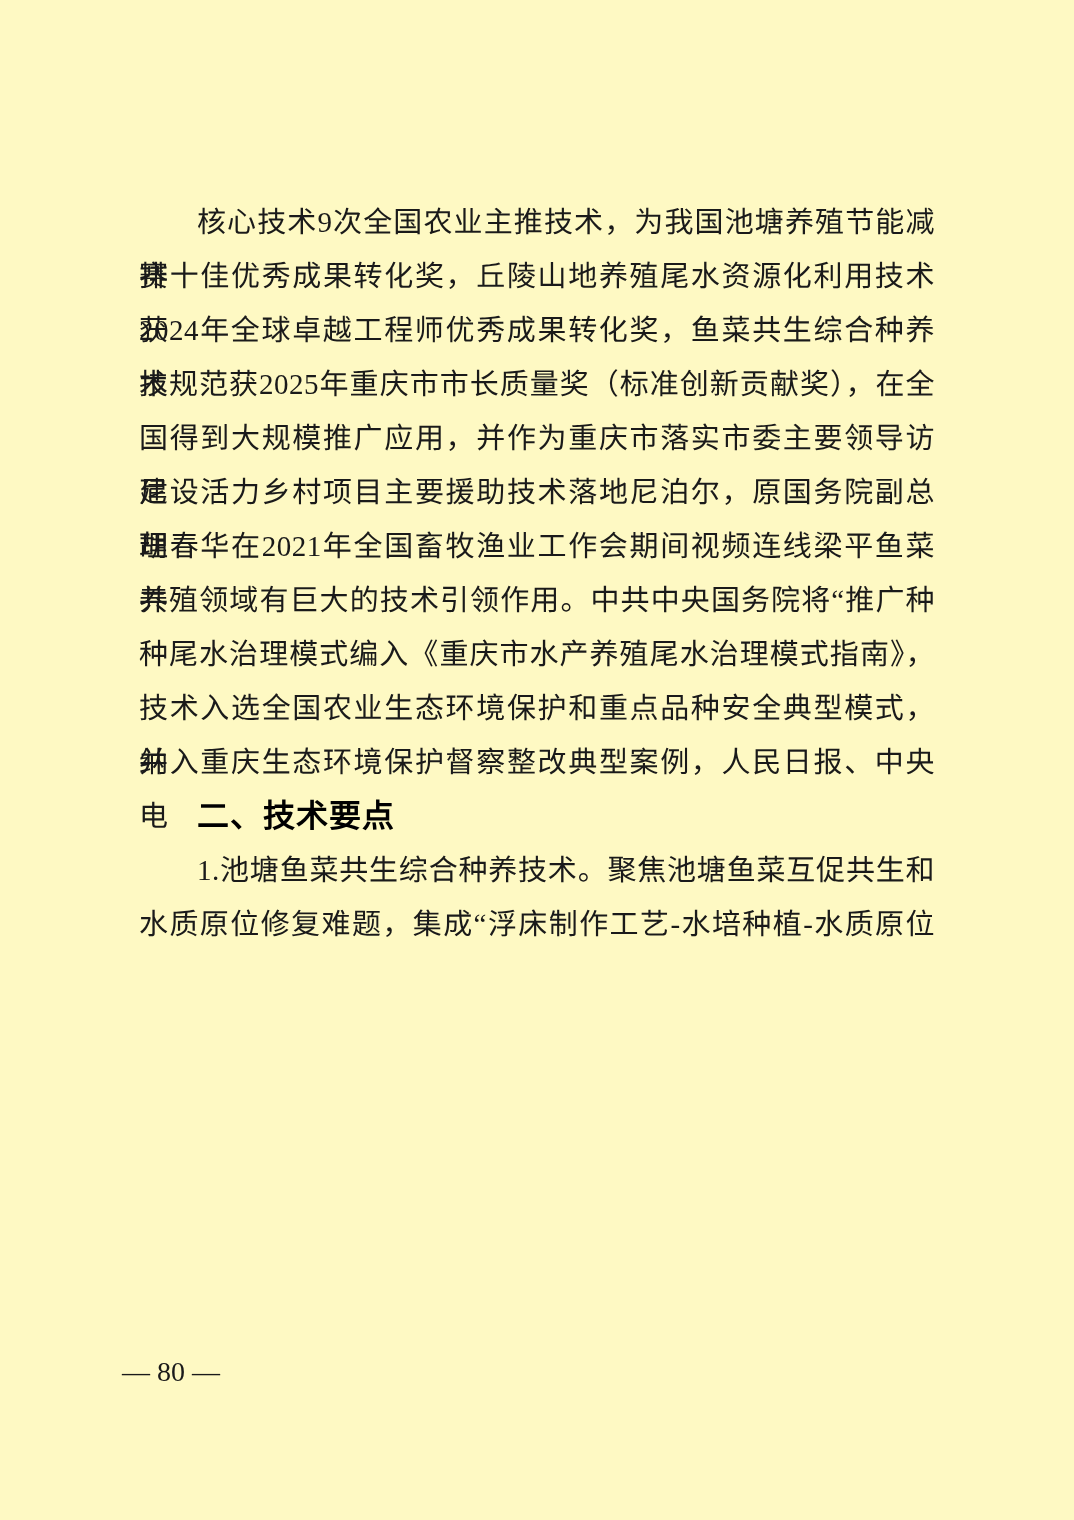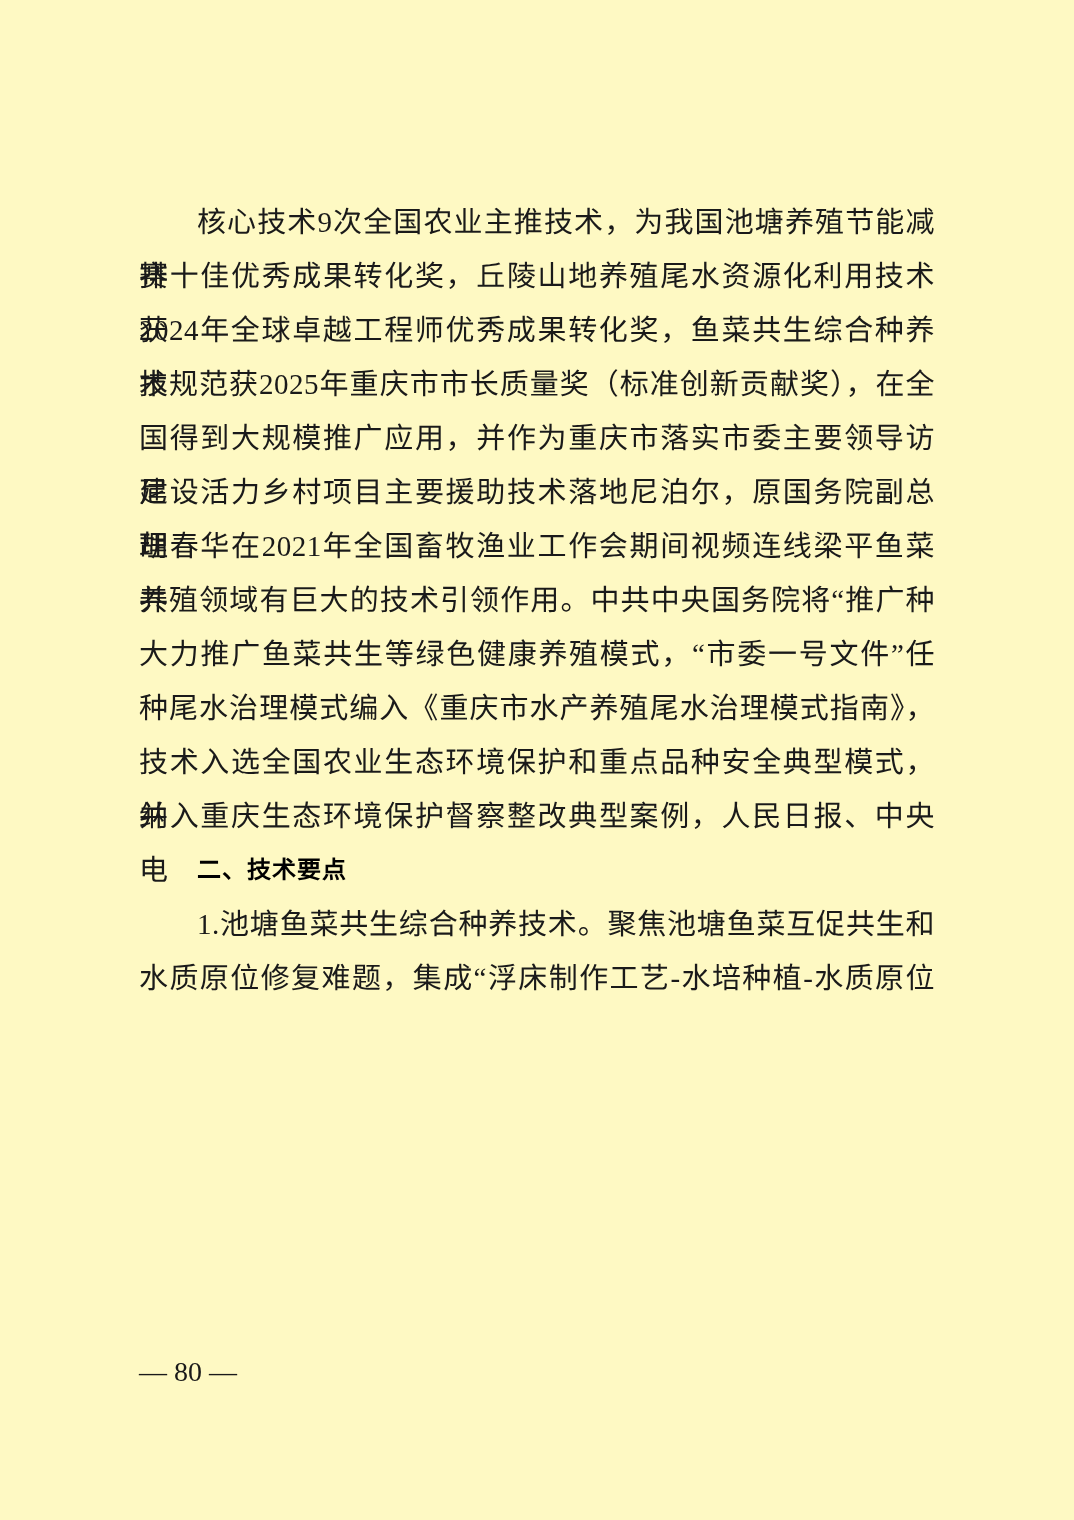--- a/index.html
+++ b/index.html
@@ -33,32 +33,32 @@
   }
   .line.indent {
     text-indent: 58px;
   }
   .line.para-end {
     text-align-last: left;
   }
   .heading-line {
     font-family: "Liberation Sans", "DejaVu Sans", sans-serif;
     font-weight: 700;
-    font-size: 24px;
+    font-size: 32px;
     color: #000000;
     height: 54px;
     line-height: 54px;
     text-indent: 58px;
     text-align: center;
     text-align-last: left;
     letter-spacing: 1px;
   }
   .footer {
     position: absolute;
-    left: 139px;
+    left: 122px;
     top: 1345px;
     font-family: "Liberation Serif", "DejaVu Serif", serif;
     font-size: 28px;
     color: #1a1a1a;
     height: 54px;
     line-height: 54px;
   }
 </style>
 </head>
 <body>
@@ -66,21 +66,20 @@
 <div class="page">
   <div class="text-area">
     <div class="line indent">核心技术9次全国农业主推技术，为我国池塘养殖节能减排</div>
     <div class="line">赛十佳优秀成果转化奖，丘陵山地养殖尾水资源化利用技术获</div>
     <div class="line">2024年全球卓越工程师优秀成果转化奖，鱼菜共生综合种养技</div>
     <div class="line">术规范获2025年重庆市市长质量奖（标准创新贡献奖），在全</div>
     <div class="line">国得到大规模推广应用，并作为重庆市落实市委主要领导访尼</div>
     <div class="line">建设活力乡村项目主要援助技术落地尼泊尔，原国务院副总理</div>
     <div class="line">胡春华在2021年全国畜牧渔业工作会期间视频连线梁平鱼菜共</div>
     <div class="line">养殖领域有巨大的技术引领作用。中共中央国务院将“推广种</div>
-    <div class="line">大力推广鱼菜共生等绿色健康养殖模式，“市委一号文件”任</div>
     <div class="line">种尾水治理模式编入《重庆市水产养殖尾水治理模式指南》，</div>
     <div class="line">技术入选全国农业生态环境保护和重点品种安全典型模式，并</div>
     <div class="line">纳入重庆生态环境保护督察整改典型案例，人民日报、中央电</div>
     <div class="heading-line">二、技术要点</div>
     <div class="line indent">1.池塘鱼菜共生综合种养技术。聚焦池塘鱼菜互促共生和</div>
     <div class="line">水质原位修复难题，集成“浮床制作工艺-水培种植-水质原位</div>
   </div>
 
   <div class="footer">— 80 —</div>
 </div>

